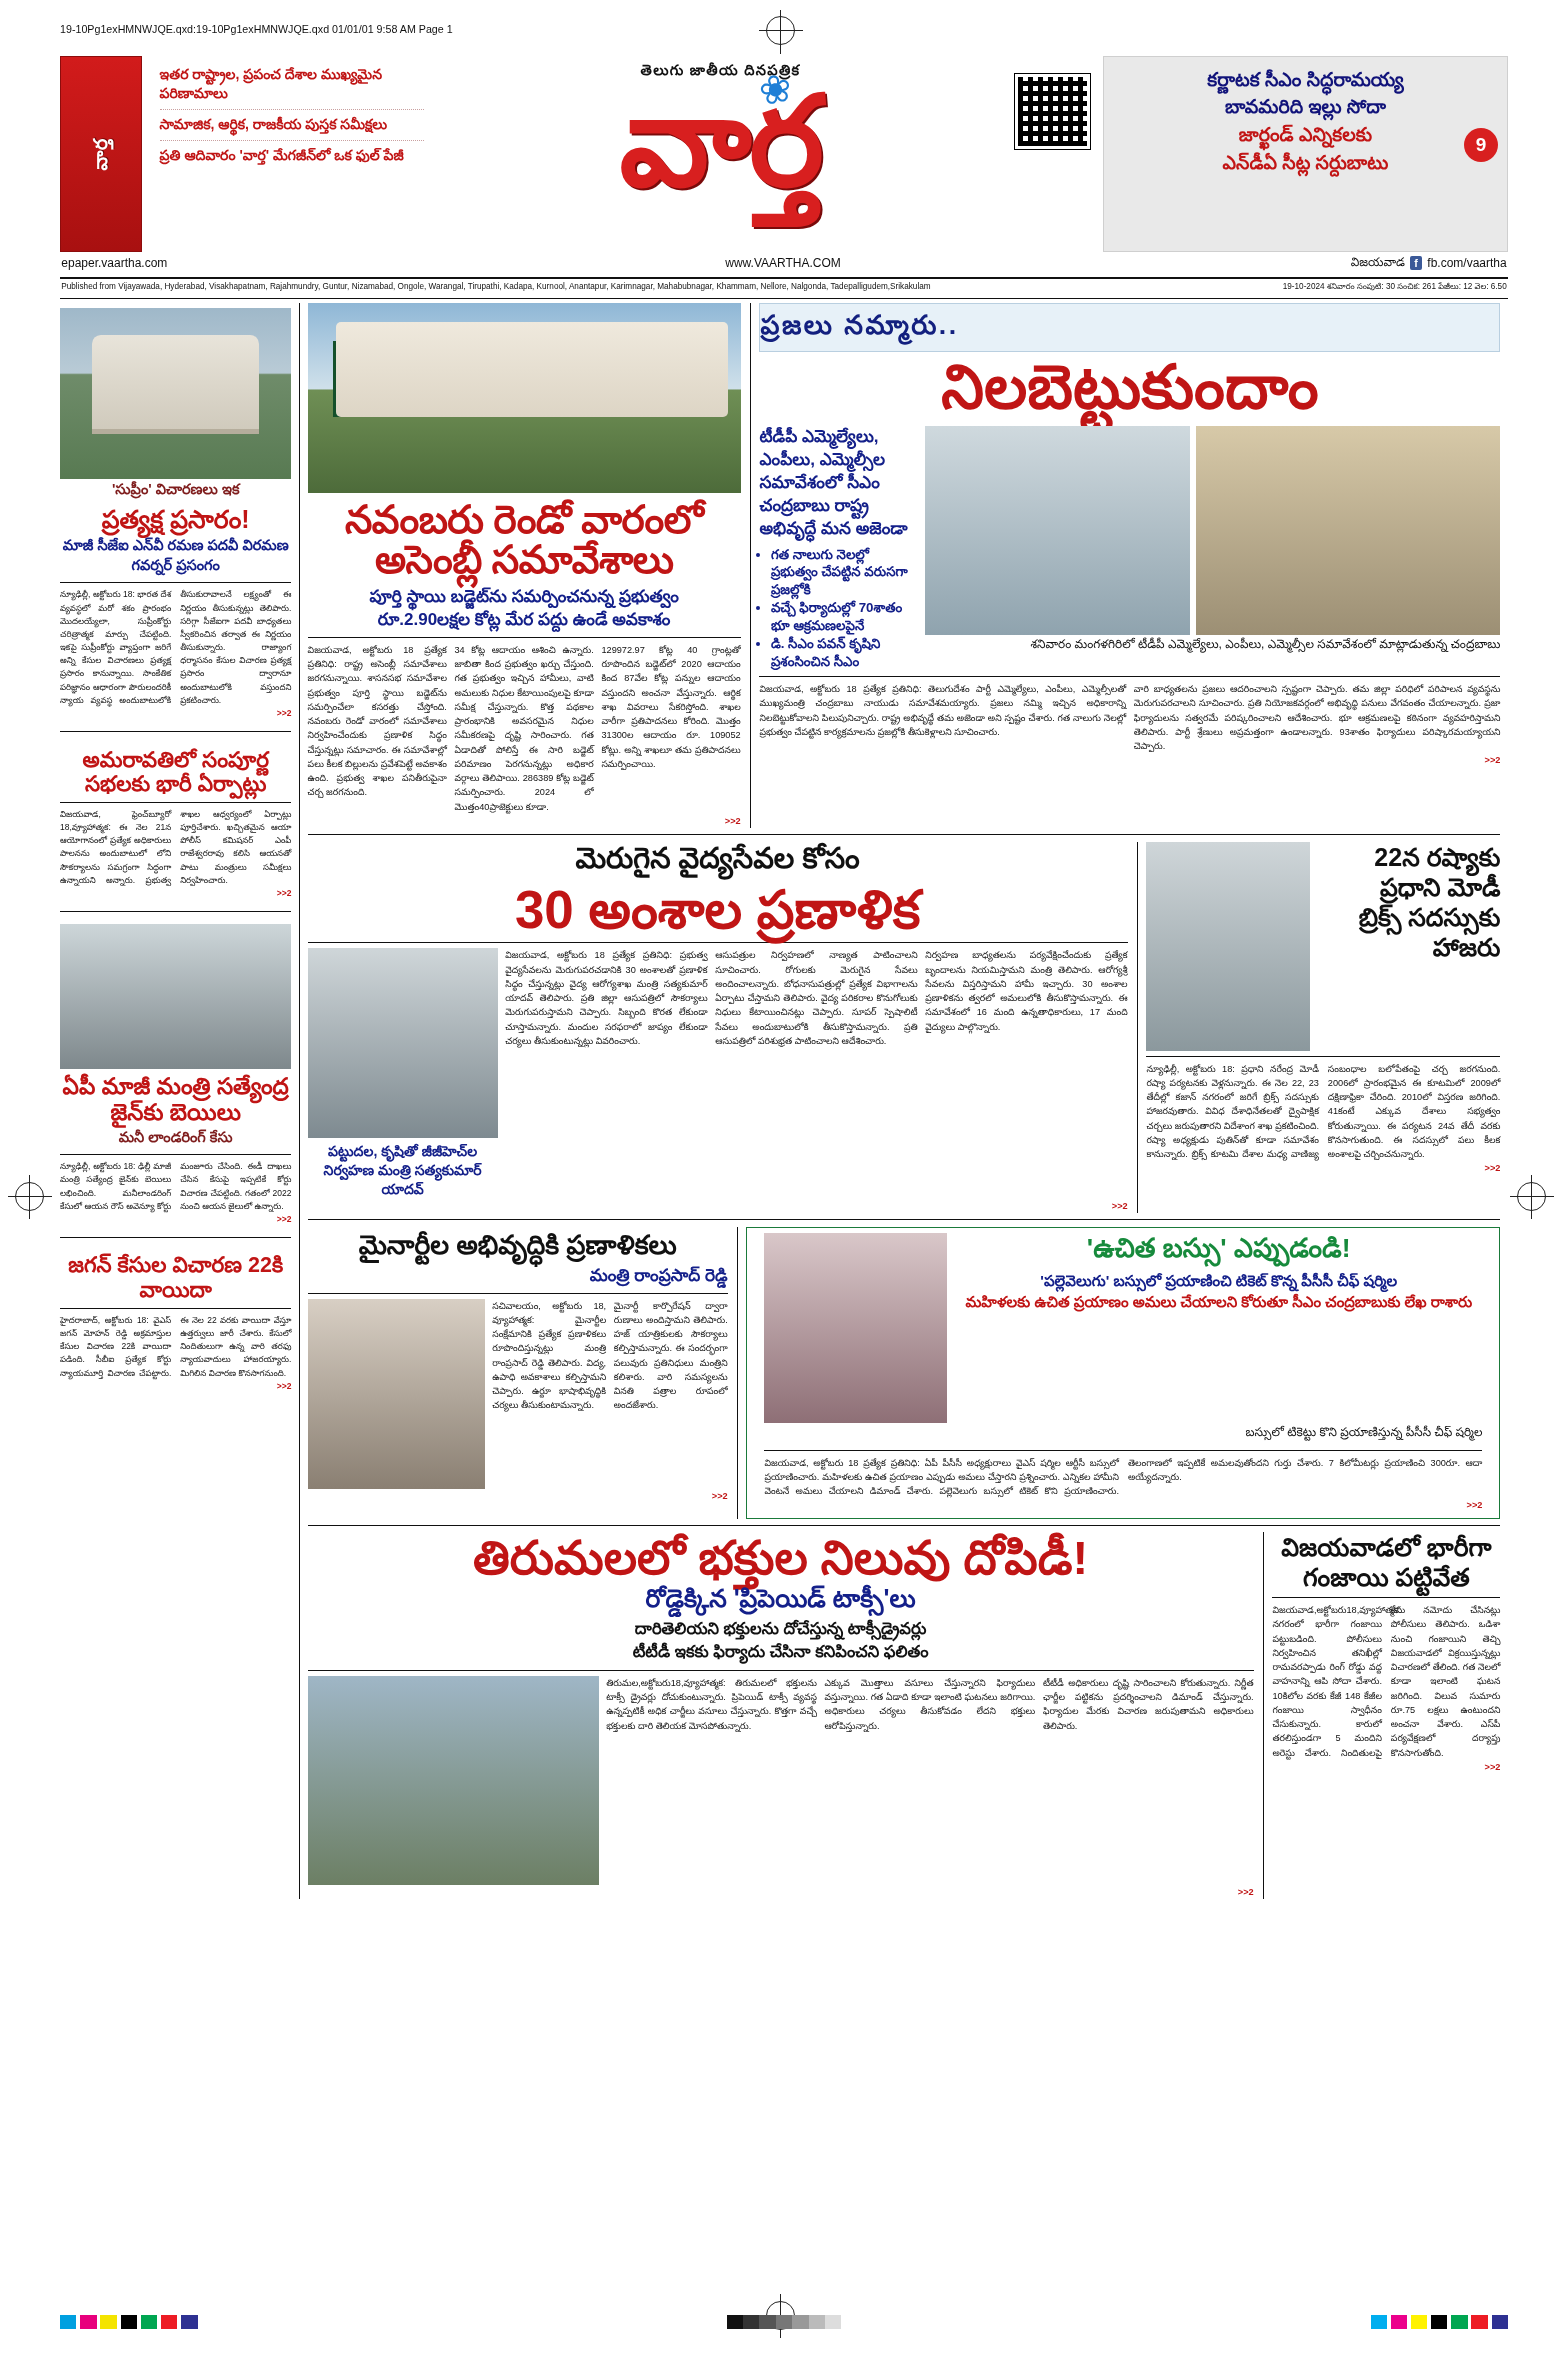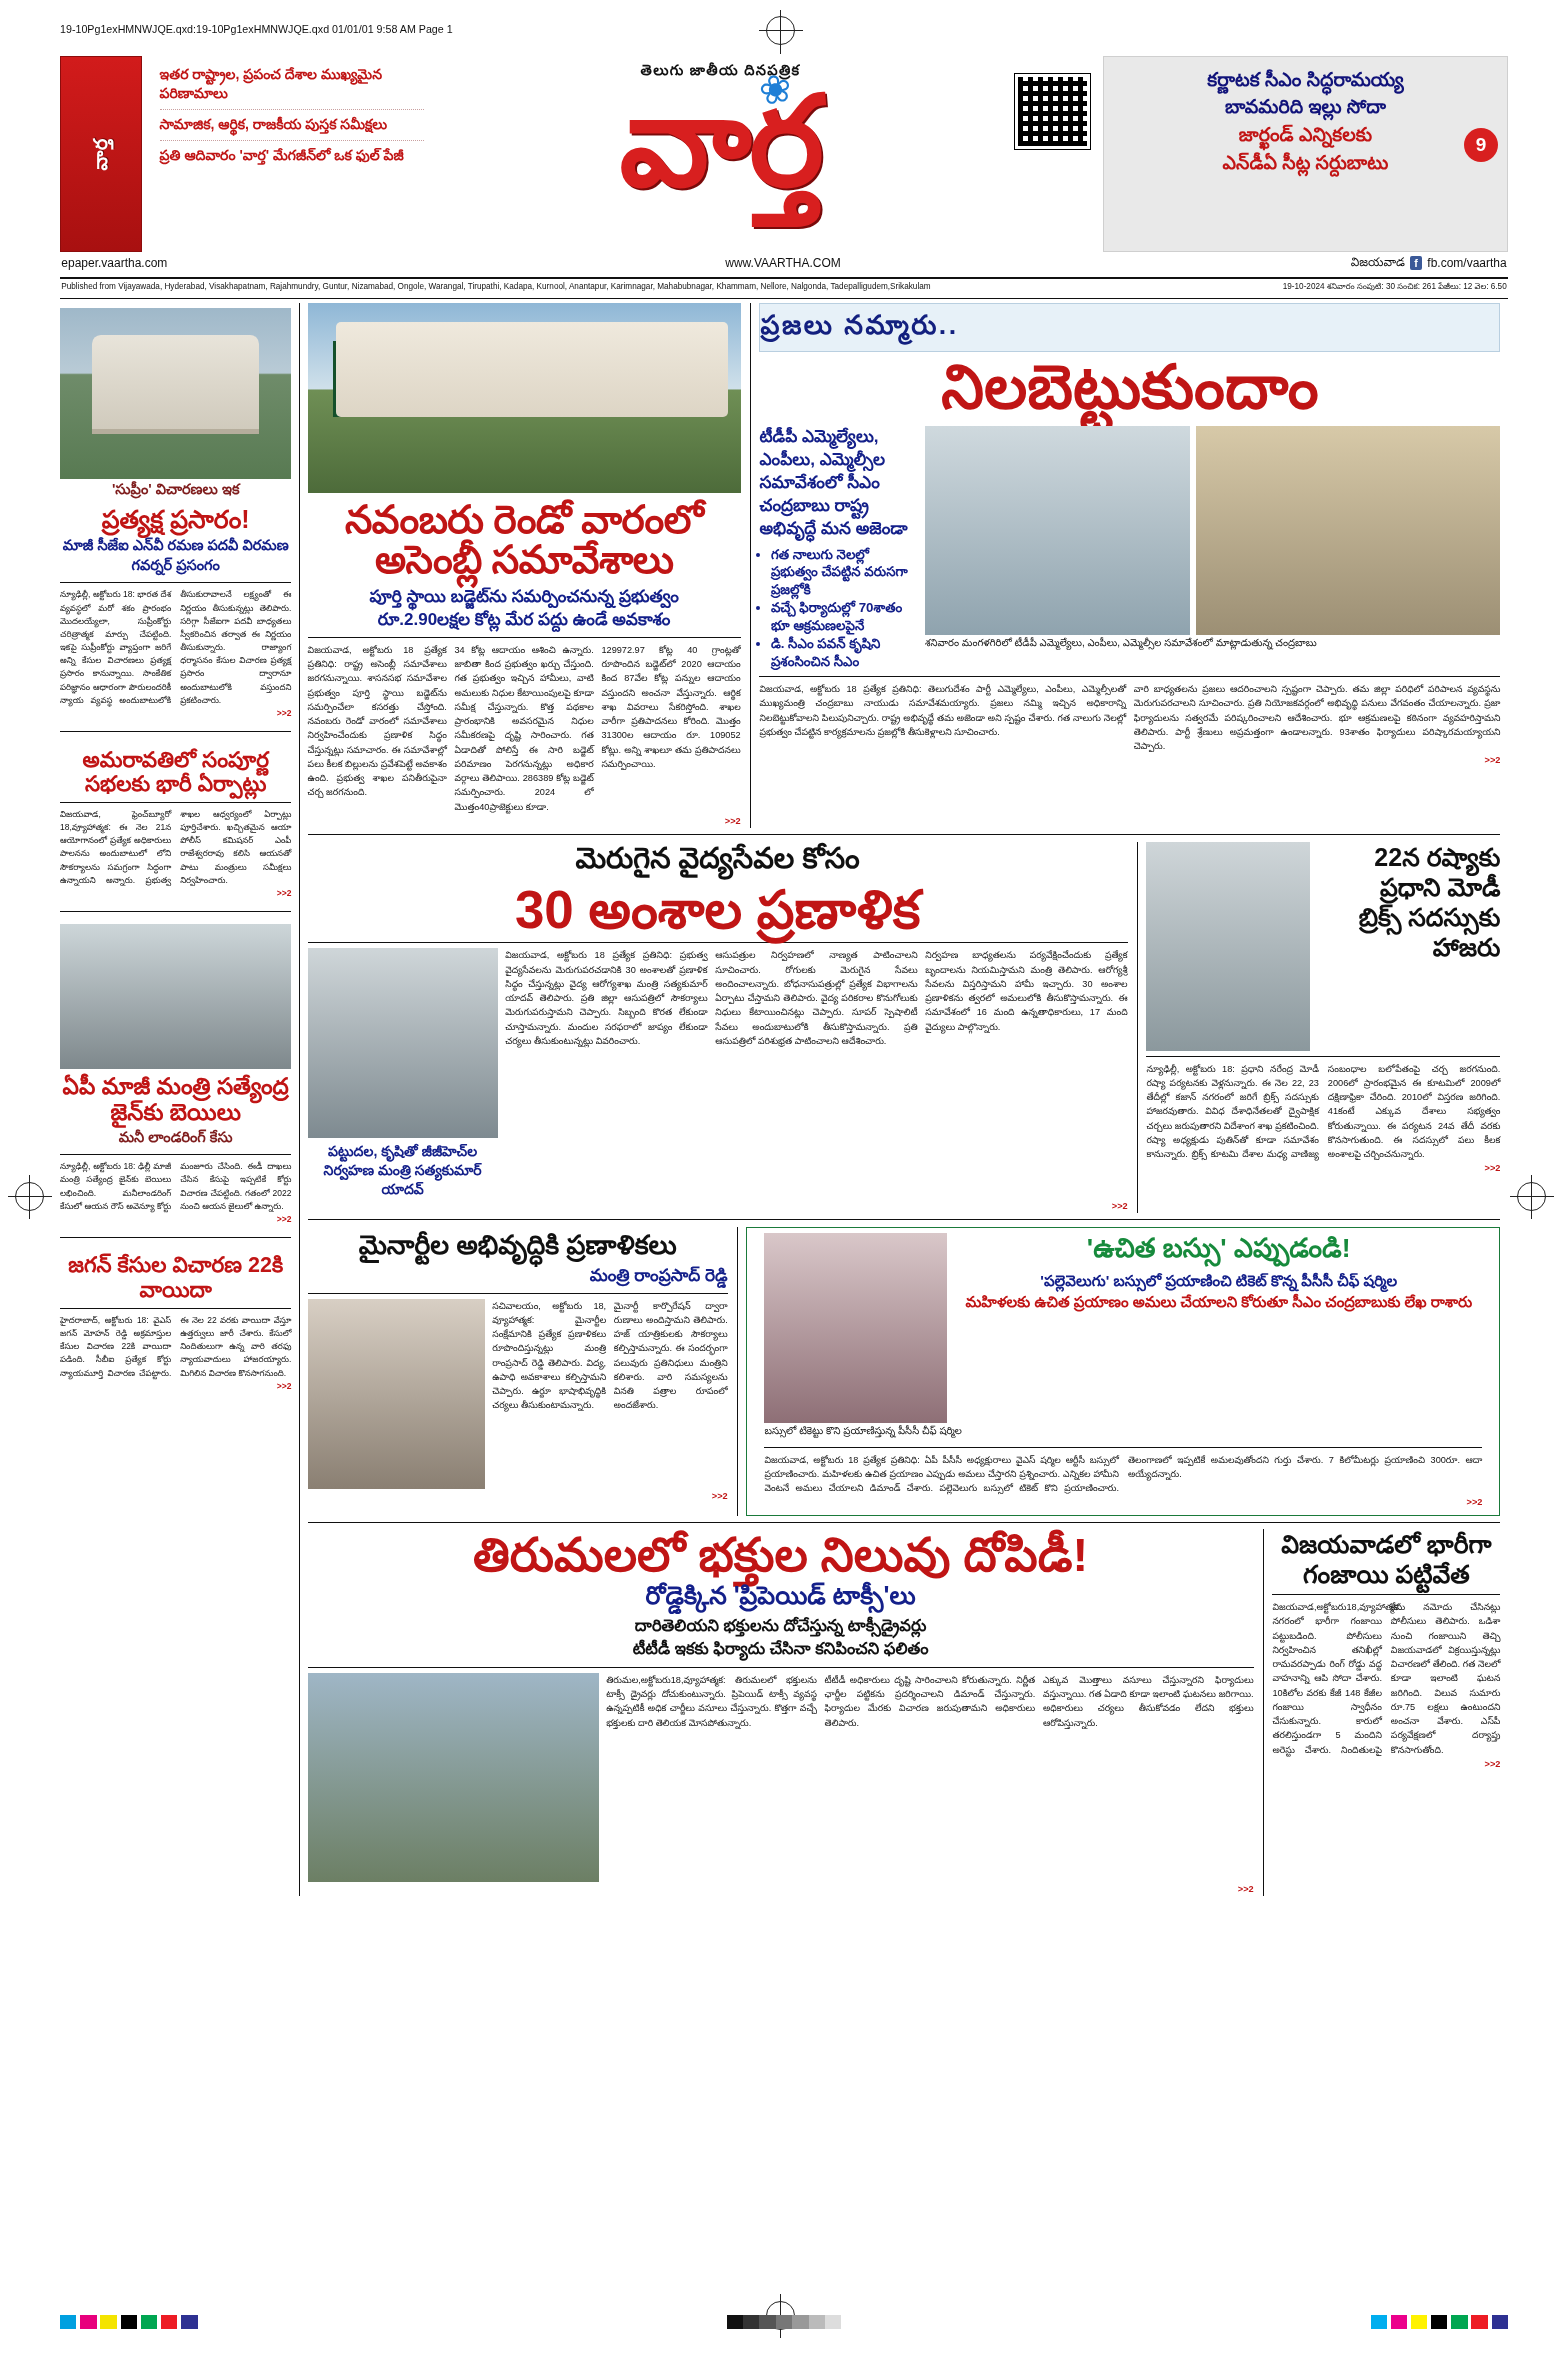--- a/index.html
+++ b/index.html
@@ -111,21 +111,21 @@
   
   .lead-band {
     background:#e7f1f8; border:0.6px solid #b9cfe0; padding:6.3px 0 3.8px;
   }
   .lead-band .small { color:#13207f; font-size:26.6px; font-weight:bold; letter-spacing:2.5px;}
   .lead-head { color:#c01515; font-size:61px; font-weight:bold; text-align:center; line-height:1.05; margin:3.8px 0 6.3px; }
 
   .ph-cbn { height:209px; background:linear-gradient(180deg,#cfd9de,#8fa3ae); position:relative; }
   .ph-crowd { height:209px; background:linear-gradient(180deg,#d7c9a8,#9c8f74); position:relative; }
 
-  .capline { font-size:10px; color:#111; text-align:left; padding:2.5px 0; }
+  .capline { font-size:12px; color:#111; text-align:right; padding:2.5px 0; }
 
   .hd-plan { text-align:center; }
   .hd-plan .l1 { color:#111; font-size:29px; font-weight:bold; }
   .hd-plan .l2 { color:#c01515; font-size:53px; font-weight:bold; line-height:1.05; }
 
   .ph-modi { height:209px; background:linear-gradient(180deg,#cfd6d9,#8b989d); }
   .ph-minister { height:190px; background:linear-gradient(180deg,#cfd6d9,#7e8a90); }
   .ph-red { height:190px; background:linear-gradient(180deg,#d8cfc4,#8a7f72); }
   .ph-sharmila { height:190px; background:linear-gradient(180deg,#d9c7c9,#8e6f76); }
   .ph-street { height:209px; background:linear-gradient(180deg,#9fb6c6,#6c7f64); }
@@ -390,22 +390,22 @@
         <div style="display:flex; gap:8.9px;">
           <div style="flex:1; border-right:0.6px solid #111; padding-right:8.9px;">
             <div class="big-red-band">తిరుమలలో భక్తుల నిలువు దోపిడీ!</div>
             <div class="mid-blue">రోడ్డెక్కిన 'ప్రిపెయిడ్ టాక్సీ'లు</div>
             <div class="mid-blk">దారితెలియని భక్తులను దోచేస్తున్న టాక్సీడ్రైవర్లు</div>
             <div class="mid-blk">టీటీడీ ఇకకు ఫిర్యాదు చేసినా కనిపించని ఫలితం</div>
             <div class="hr-t"></div>
             <div style="display:flex; gap:7.6px;">
               <div class="photo ph-street" style="width:291px"></div>
               <div class="body-te" style="flex:1">తిరుమల,అక్టోబరు18,వ్యూహాత్మక: తిరుమలలో భక్తులను టాక్సీ డ్రైవర్లు దోచుకుంటున్నారు. ప్రిపెయిడ్ టాక్సీ వ్యవస్థ ఉన్నప్పటికీ అధిక చార్జీలు వసూలు చేస్తున్నారు. కొత్తగా వచ్చే భక్తులకు దారి తెలియక మోసపోతున్నారు.</div>
+              <div class="body-te" style="flex:1">ఎక్కువ మొత్తాలు వసూలు చేస్తున్నారని ఫిర్యాదులు వస్తున్నాయి. గత ఏడాది కూడా ఇలాంటి ఘటనలు జరిగాయి. అధికారులు చర్యలు తీసుకోవడం లేదని భక్తులు ఆరోపిస్తున్నారు.</div>
               <div class="body-te" style="flex:1">టీటీడీ అధికారులు దృష్టి సారించాలని కోరుతున్నారు. నిర్ణీత ఛార్జీల పట్టికను ప్రదర్శించాలని డిమాండ్ చేస్తున్నారు. ఫిర్యాదుల మేరకు విచారణ జరుపుతామని అధికారులు తెలిపారు.</div>
-              <div class="body-te" style="flex:1">ఎక్కువ మొత్తాలు వసూలు చేస్తున్నారని ఫిర్యాదులు వస్తున్నాయి. గత ఏడాది కూడా ఇలాంటి ఘటనలు జరిగాయి. అధికారులు చర్యలు తీసుకోవడం లేదని భక్తులు ఆరోపిస్తున్నారు.</div>
             </div>
             <div class="body-te more" style="text-align:right">&gt;&gt;2</div>
           </div>
 
           <div style="width:228px;">
             <div class="hd-c" style="text-align:center">విజయవాడలో భారీగా</div>
             <div class="hd-c red" style="text-align:center">గంజాయి పట్టివేత</div>
             <div class="hr-t"></div>
             <div class="body-te cols2">విజయవాడ,అక్టోబరు18,వ్యూహాత్మక: నగరంలో భారీగా గంజాయి పట్టుబడింది. పోలీసులు నిర్వహించిన తనిఖీల్లో రామవరప్పాడు రింగ్ రోడ్డు వద్ద వాహనాన్ని ఆపి సోదా చేశారు. 10కిలోల వరకు కేజీ 148 కేజీల గంజాయి స్వాధీనం చేసుకున్నారు. కారులో తరలిస్తుండగా 5 మందిని అరెస్టు చేశారు. నిందితులపై కేసు నమోదు చేసినట్లు పోలీసులు తెలిపారు. ఒడిశా నుంచి గంజాయిని తెచ్చి విజయవాడలో విక్రయిస్తున్నట్లు విచారణలో తేలింది. గత నెలలో కూడా ఇలాంటి ఘటన జరిగింది. విలువ సుమారు రూ.75 లక్షలు ఉంటుందని అంచనా వేశారు. ఎస్‌పీ పర్యవేక్షణలో దర్యాప్తు కొనసాగుతోంది.</div>
             <div class="body-te more" style="text-align:right">&gt;&gt;2</div>

